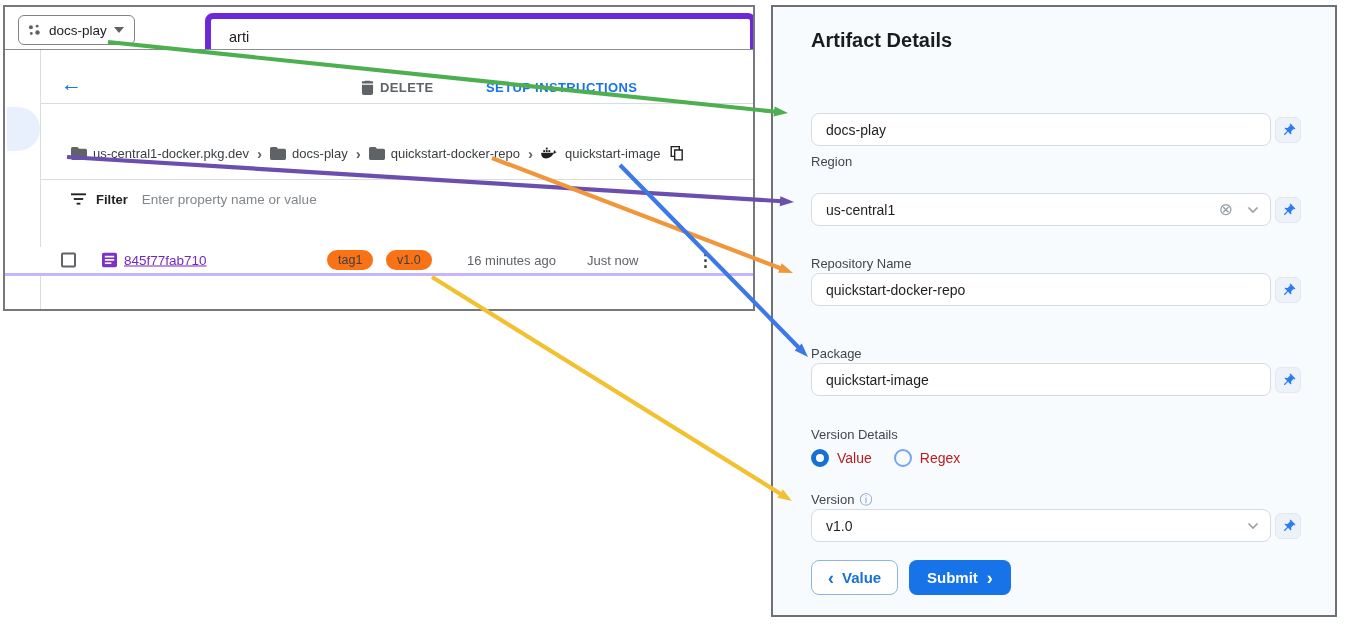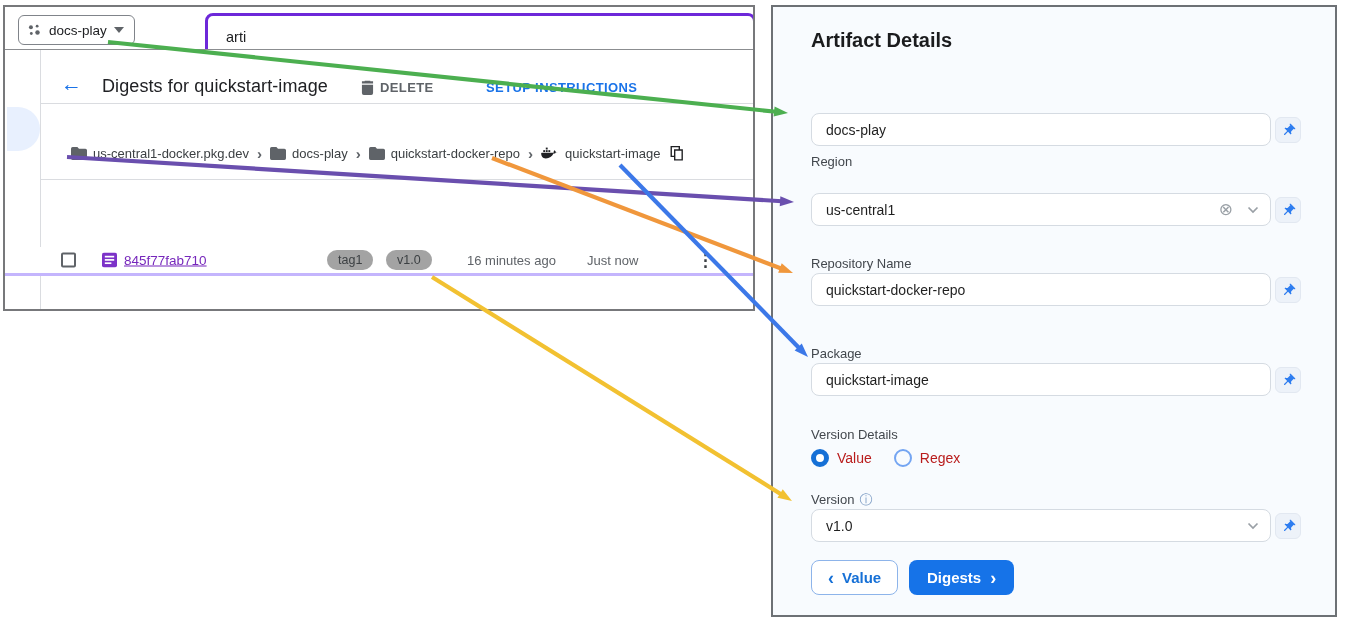--- a/index.html
+++ b/index.html
@@ -14,21 +14,21 @@
   
   .topbar { position:absolute; left:0; top:0; right:0; height:43px; background:#fff;
     border-bottom:1px solid #8b8d90; overflow:hidden; }
   .project-btn { position:absolute; left:13px; top:8px; height:30px; padding:0 10px 0 8px;
     display:flex; align-items:center; gap:7px; border:1px solid #80848a; border-radius:6px;
     background:#fff; cursor:pointer; }
   .project-btn .label { font-size:13.5px; color:#202124; }
   .caret-down { width:0; height:0; border-left:5px solid transparent; border-right:5px solid transparent;
     border-top:6px solid #5f6368; }
   .search-box { position:absolute; left:200px; top:6px; right:-3px; height:47px; background:#fff;
-    border:3px solid #6d28d9; border-radius:8px; }
+    border:6px solid #6d28d9; border-radius:8px; }
   .search-box input { width:100%; height:100%; border:none; outline:none; background:transparent;
     padding-left:18px; font-size:14.5px; color:#202124; font-family:inherit; }
 
   
   .nav-divider { position:absolute; left:35px; top:43px; bottom:0; width:1px; background:#dadce0; }
   .nav-highlight { position:absolute; left:2px; top:100px; width:33px; height:44px;
     background:#e8f0fe; border-radius:0 22px 22px 0; }
 
   
   .back-arrow { position:absolute; left:56px; top:66px; font-size:21px; color:#1a73e8; cursor:pointer; line-height:1; }
@@ -56,21 +56,21 @@
     border-top:1px solid #dadce0; border-bottom:1px solid #dadce0; }
   .trow { position:absolute; left:0; right:0; top:240px; height:29px; background:#fff;
     border-bottom:3px solid #c4b5fd; }
   .cell { position:absolute; top:50%; transform:translateY(-50%); font-size:13px; white-space:nowrap; }
   .th-dark { color:#202124; font-weight:700; }
   .th-gray { color:#80868b; font-weight:400; }
   .checkbox { position:absolute; left:56px; top:50%; transform:translateY(-50%); width:15px; height:15px;
     border:2px solid #5f6368; border-radius:2px; background:#fff; cursor:pointer; }
   .sort-arrow { font-size:14px; font-weight:700; color:#202124; margin-left:8px; }
   .digest-link { color:#7627bb; text-decoration:underline; font-size:13.5px; cursor:pointer; }
-  .chip { display:inline-block; background:#a3a3a3; border-radius:11px; padding:3px 11px;
+  .chip { display:inline-block; background:#f97316; border-radius:11px; padding:3px 11px;
     font-size:12.5px; color:#3c4043; cursor:pointer; }
   .overflow-dots { font-size:17px; font-weight:700; color:#3c4043; cursor:pointer; }
   .cells-created { color:#5f6368; }
 
   
   #panel-box { position:absolute; left:771px; top:5px; width:566px; height:612px;
     background:#f8fbfe; border:2px solid #6d7175; }
   .panel-title { position:absolute; left:38px; top:22px; font-size:20px; font-weight:700; color:#1b1c1e; }
   .p-label { position:absolute; left:38px; font-size:13px; color:#42474d; }
   .field { position:absolute; left:38px; width:460px; height:33px; }
@@ -122,21 +122,20 @@
       </div>
       <div class="search-box">
         <input type="text" value="arti" style="">
       </div>
     </div>
 
     <div class="nav-highlight"></div>
     <div class="nav-divider"></div>
 
     <span class="back-arrow">←</span>
-    <div class="page-title">Digests for quickstart-image</div>
 
     <div class="action-delete">
       <span style="display:flex;">
         <svg width="13" height="15" viewBox="0 0 14 16">
           <path fill="#5f6368" d="M1 5h12v9a2 2 0 0 1-2 2H3a2 2 0 0 1-2-2V5zm3-3.6V.6h6v.8h3v2.2H1V1.4h3z"></path>
         </svg>
       </span>
       <span>DELETE</span>
     </div>
     <div class="action-setup">SETUP INSTRUCTIONS</div>
@@ -187,20 +186,31 @@
       <span class="copy-btn">
         <svg width="14" height="15" viewBox="0 0 24 26">
           <path fill="none" stroke="#202124" stroke-width="2.4" d="M8 7h13v17H8z"></path>
           <path fill="none" stroke="#202124" stroke-width="2.4" d="M16 7V1H2v17h6"></path>
         </svg>
       </span>
     </div>
 
     <div class="filter-divider"></div>
 
+    <div class="filter-row">
+      <span style="display:flex;">
+        <svg width="15" height="12" viewBox="0 0 16 12" fill="#202124">
+          <rect x="0" y="0" width="16" height="2"></rect>
+            <rect x="3" y="5" width="10" height="2"></rect>
+            <rect x="6" y="10" width="4" height="2"></rect>
+        </svg>
+      </span>
+      <span class="filter-label">Filter</span>
+      <span class="filter-placeholder">Enter property name or value</span>
+    </div>
 
 
     <div class="trow">
       <span class="checkbox"></span>
       <span class="cell" style="left:97px; display:flex; align-items:center; gap:7px;">
         <span style="display:flex;">
           <svg width="15" height="15" viewBox="0 0 16 16">
             <rect width="16" height="16" rx="2.5" fill="#7c32c8"></rect>
             <rect x="3" y="3.5" width="10" height="1.8" fill="#fff"></rect>
             <rect x="3" y="7" width="10" height="1.8" fill="#fff"></rect>
@@ -298,21 +308,21 @@
       <svg width="15" height="15" viewBox="0 0 24 24">
           <path fill="#2e7df0" d="M16 9V4h1c.55 0 1-.45 1-1s-.45-1-1-1H7c-.55 0-1 .45-1 1s.45 1 1 1h1v5c0 1.66-1.34 3-3 3v2h5.97v7l1 1 1-1v-7H19v-2c-1.66 0-3-1.34-3-3z"></path>
         </svg>
     </div>
 
     <button class="btn-back">
       <span class="btn-chevron">‹</span>
       <span>Value</span>
     </button>
     <button class="btn-submit">
-      <span>Digests</span>
+      <span>Submit</span>
       <span class="btn-chevron">›</span>
     </button>
   </div>
 
   <svg id="arrows" viewBox="0 0 1346 625">
       <line x1="108" y1="42" x2="776.0648808893189" y2="111.75383315167889" stroke="#4caf50" stroke-width="4.2"></line>
       <polygon points="788,113 773.5564581840716,116.51910497307583 774.5949305576725,106.57317238084158" fill="#4caf50"></polygon>
       <line x1="67" y1="157" x2="782.0229224840481" y2="201.25864031882006" stroke="#6a4fae" stroke-width="4.2"></line>
       <polygon points="794,202 779.7178430308978,206.1255293369367 780.3356427652144,196.14463140697674" fill="#6a4fae"></polygon>
       <line x1="492" y1="158" x2="781.79028218095" y2="268.717217444549" stroke="#f0973c" stroke-width="4.2"></line>

